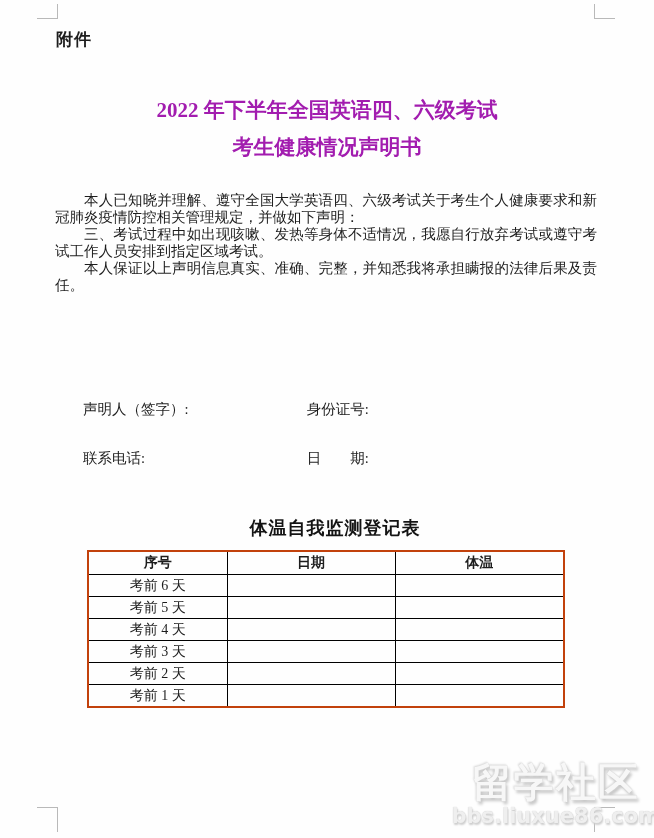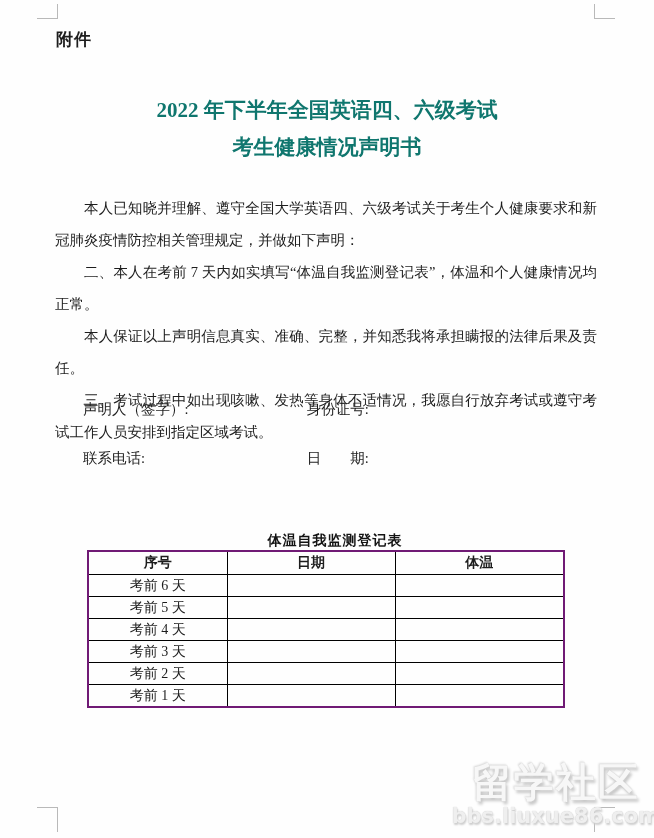--- a/index.html
+++ b/index.html
@@ -25,50 +25,50 @@
 
   .attachment {
     position: absolute; left: 56px; top: 28px;
     font-size: 17px; font-weight: bold; letter-spacing: 1px;
   }
 
   .doc-title {
     position: absolute; left: 0; right: 0; top: 92px;
     margin: 0; text-align: center;
     font-size: 21px; font-weight: bold; line-height: 37px;
-    color: #0f766e;
+    color: #a21caf;
   }
 
   .body-text {
     position: absolute; left: 55px; top: 192px; width: 542px;
-    font-size: 14.5px; line-height: 32px;
+    font-size: 14.5px; line-height: 17px;
     text-align: justify;
   }
   .body-text p { margin: 0; text-indent: 2em; }
 
   .sig-row {
     position: absolute; left: 83px;
     font-size: 14.5px; color: #1d1d1d;
   }
   .sig-row-1 { top: 400px; }
   .sig-row-2 { top: 449px; }
   .sig-left { display: inline-block; width: 220px; }
 
   .table-title {
     position: absolute; left: 16px; right: 0; top: 516px;
-    text-align: center; font-size: 14px; font-weight: bold;
-    color: #141414; letter-spacing: 1px; margin-top: 16px;
+    text-align: center; font-size: 18px; font-weight: bold;
+    color: #141414; letter-spacing: 1px;
   }
 
   table.temp-table {
     position: absolute; left: 87px; top: 550px;
     width: 476px; table-layout: fixed;
     border-collapse: collapse;
     font-size: 14px; color: #1d1d1d;
-    border: 2px solid #701a75;
+    border: 2px solid #c2410c;
   }
   .temp-table th, .temp-table td {
     border: 1px solid #000;
     height: 21px; padding: 0;
     text-align: center; vertical-align: middle;
     font-weight: normal;
   }
   .temp-table th { font-weight: bold; height: 22px; }
 
   .watermark {
@@ -101,23 +101,22 @@
 
   <div class="attachment">附件</div>
 
   <h1 class="doc-title">
     <span>2022 年下半年全国英语四、六级考试</span><br>
     <span>考生健康情况声明书</span>
   </h1>
 
   <div class="body-text">
     <p>本人已知晓并理解、遵守全国大学英语四、六级考试关于考生个人健康要求和新冠肺炎疫情防控相关管理规定，并做如下声明：</p>
-    <p>二、本人在考前 7 天内如实填写“体温自我监测登记表”，体温和个人健康情况均正常。</p>
+    <p>三、考试过程中如出现咳嗽、发热等身体不适情况，我愿自行放弃考试或遵守考试工作人员安排到指定区域考试。</p>
     <p>本人保证以上声明信息真实、准确、完整，并知悉我将承担瞒报的法律后果及责任。</p>
-    <p>三、考试过程中如出现咳嗽、发热等身体不适情况，我愿自行放弃考试或遵守考试工作人员安排到指定区域考试。</p>
   </div>
 
   <div class="sig-row sig-row-2">
     <span class="sig-left">联系电话:</span>
     <span>日　　期:</span>
   </div>
   <div class="sig-row sig-row-1">
     <span class="sig-left">声明人（签字）:</span>
     <span>身份证号:</span>
   </div>

